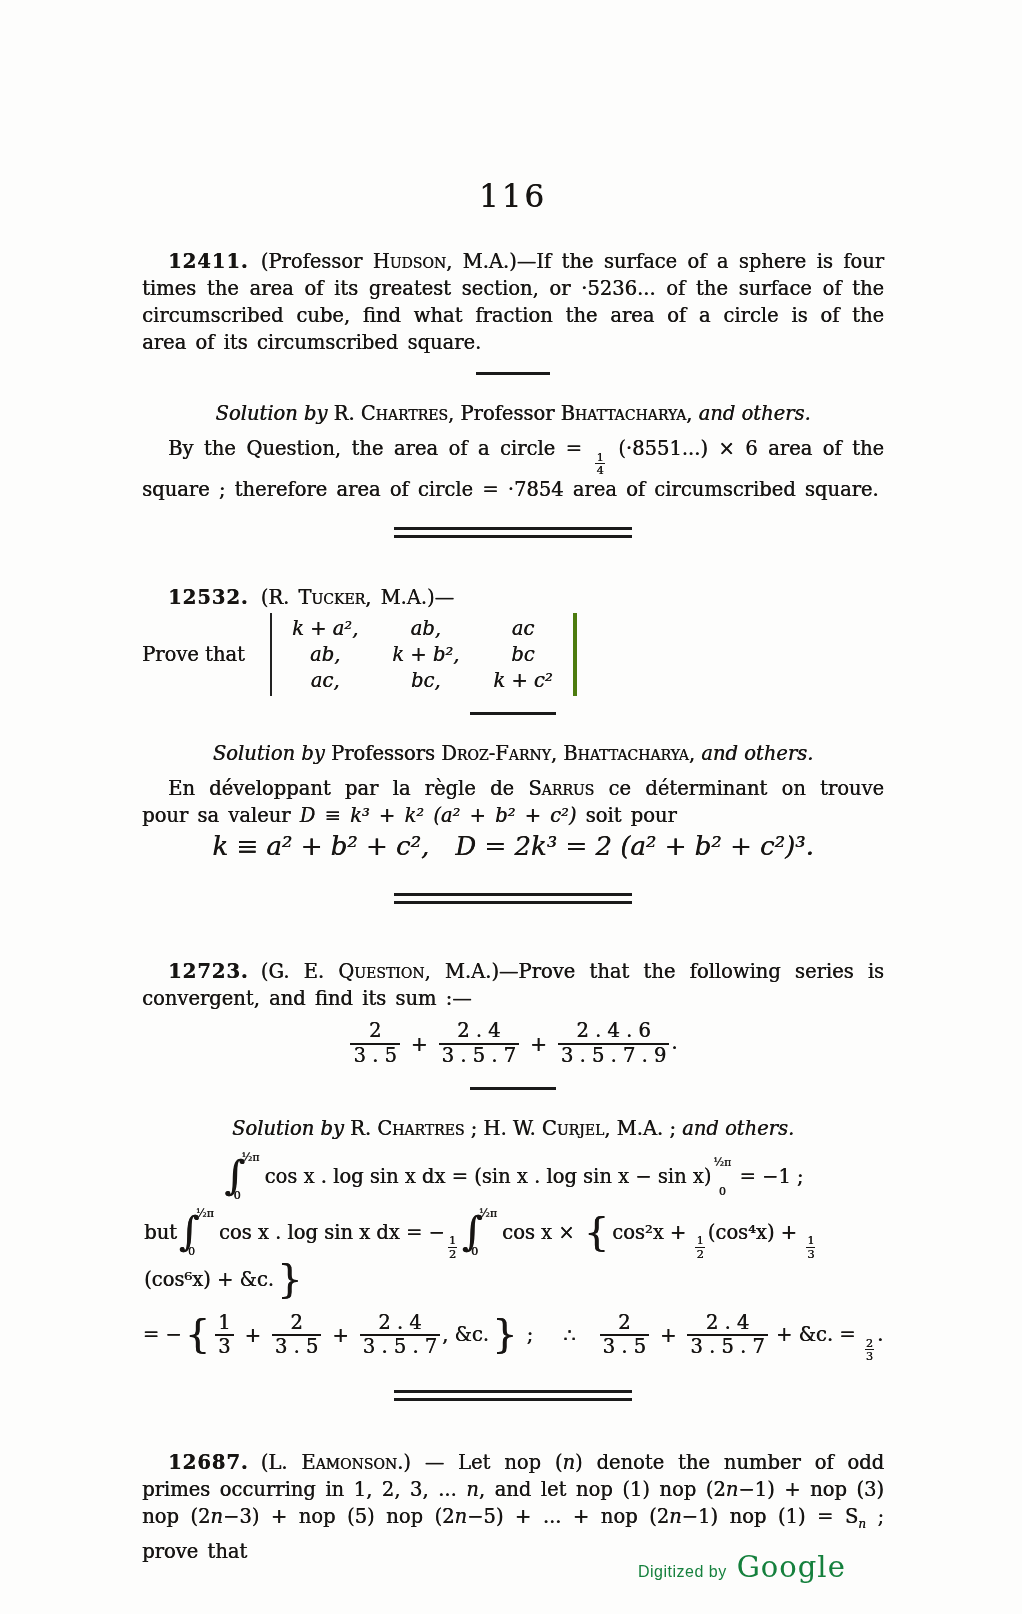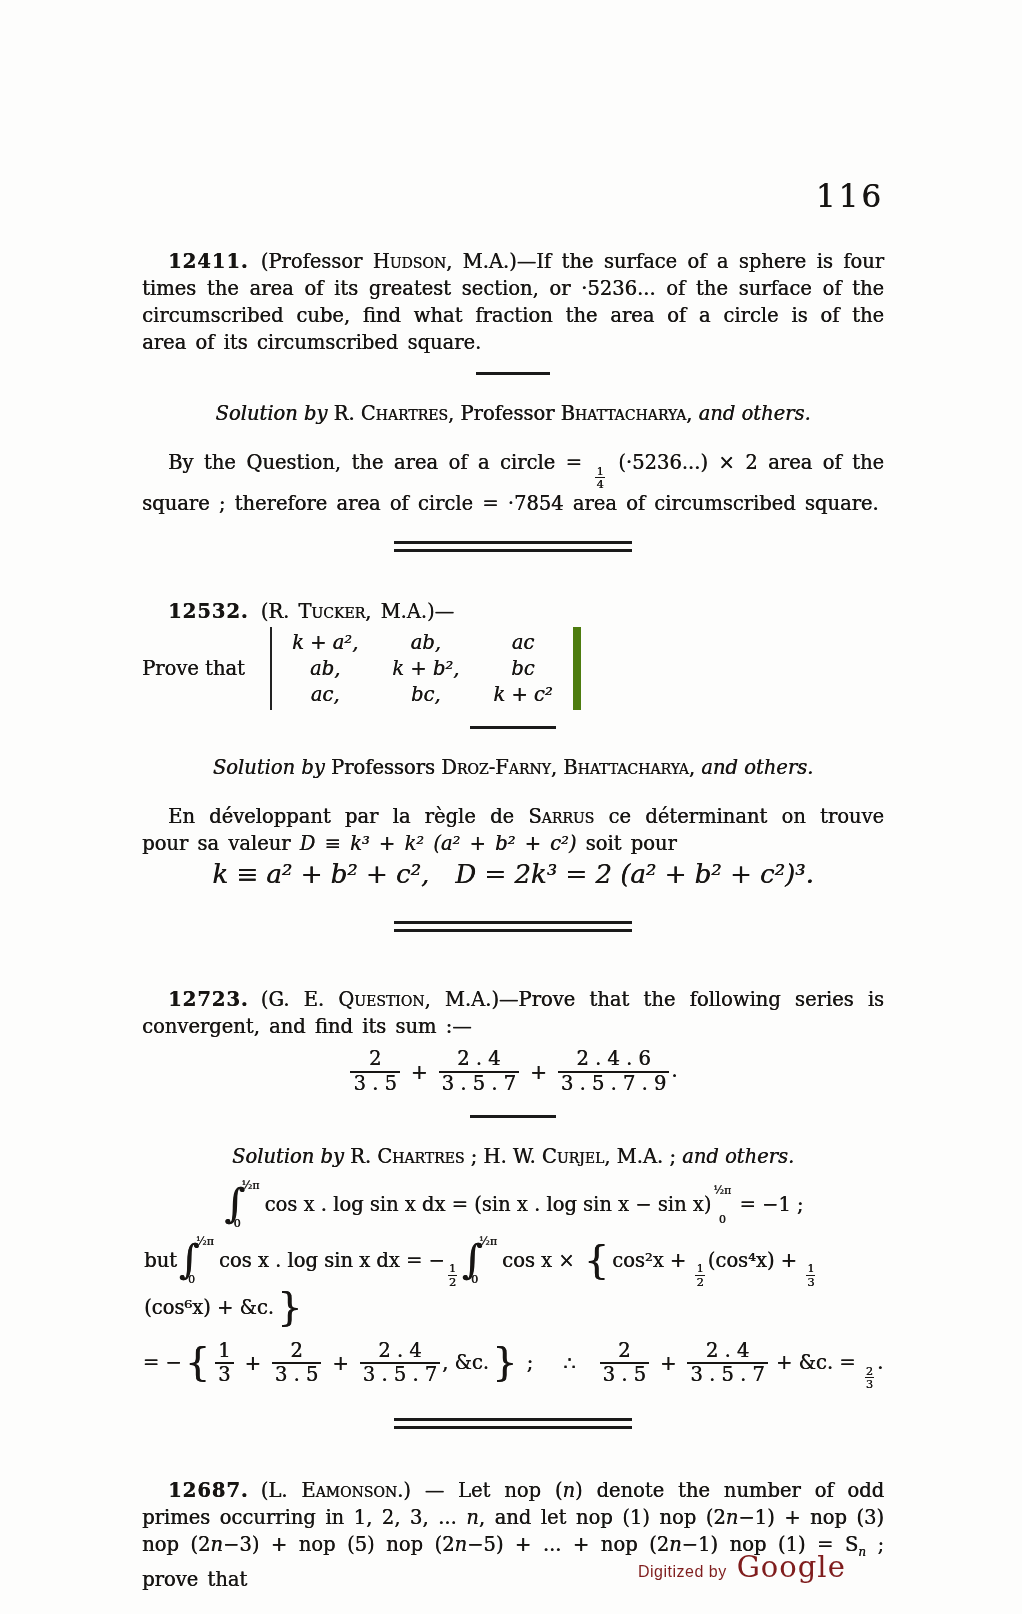--- a/index.html
+++ b/index.html
@@ -1,39 +1,39 @@
 <!DOCTYPE html>
 <html><head>
 <meta charset="utf-8">
 <style>
   html,body{margin:0;padding:0;background:#e9e9e9;}
   .page{position:relative;width:1022px;height:1614px;background:#fdfdfc;margin:0 auto;
         font-family:"DejaVu Serif",serif;color:#171513;overflow:hidden;}
   .content{position:absolute;left:142px;top:0;width:742px;}
   .ink{text-shadow:0.4px 0 0 currentColor;}
-  .pagenum{text-align:right;margin:0;padding-top:178px;font-size:31px;letter-spacing:3px;}
+  .pagenum{text-align:center;margin:0;padding-top:178px;font-size:31px;letter-spacing:3px;}
   .para{font-size:19.5px;line-height:27px;text-align:justify;margin:0;word-spacing:3px;}
   .q1{margin-top:34px;text-indent:26px;}
   .qnum{font-weight:bold;letter-spacing:1px;margin-right:12px;}
   .sc{font-variant:small-caps;}
   .it{font-style:italic;margin-top:24px;}
   .mit{font-style:italic;}
   .rule-short{width:74px;border-top:3px solid #1a1a1a;margin:16px auto 0;}
   .rule-short2{width:86px;}
   .rule-double{width:238px;height:5px;border-top:3px solid #1a1a1a;border-bottom:3px solid #1a1a1a;margin:24px auto 0;}
   .sol-head{text-align:center;font-size:19.5px;line-height:26px;margin:26px 0 0;}
-  .sol-body{margin-top:22px;text-indent:26px;}
+  .sol-body{margin-top:8px;text-indent:26px;}
   .mfrac{display:inline-flex;flex-direction:column;align-items:center;font-size:11.5px;
          line-height:1.05;vertical-align:-6px;margin:0 3px;text-indent:0;}
   .mfrac .den{border-top:1px solid #171513;padding:0 1px;}
   .qhead{margin-top:46px;text-indent:26px;}
   .det-block{display:flex;align-items:center;margin-top:2px;font-size:19.5px;}
   .prove{width:128px;}
   .matrix{display:grid;grid-template-columns:auto auto auto;column-gap:34px;row-gap:3px;
-          border-left:2px solid #222;border-right:8px solid #4d7c0f;padding:4px 20px;
+          border-left:2px solid #222;border-right:4px solid #4d7c0f;padding:4px 20px;
           font-style:italic;text-align:center;}
   .matrix span{display:block;}
   .det-right{margin-left:44px;text-align:center;flex:1;}
   .det-right .l2{margin-top:4px;}
   .sol2-eq{text-align:center;font-size:26px;margin-top:2px;}
   .series{text-align:center;margin-top:8px;font-size:20px;}
   .frac{display:inline-flex;flex-direction:column;align-items:center;font-size:19.5px;
         line-height:1.15;vertical-align:middle;margin:0 2px;}
   .frac .den{border-top:2px solid #171513;padding:0 3px;}
   .frac .num{padding:0 3px;}
@@ -44,21 +44,21 @@
   .integral{display:inline-block;position:relative;width:34px;height:46px;vertical-align:middle;margin:0 6px 0 2px;}
   .integral .sym{position:absolute;left:0;top:-2px;font-size:40px;line-height:46px;}
   .integral .isup{position:absolute;top:-3px;left:17px;font-size:11px;white-space:nowrap;}
   .integral .isub{position:absolute;bottom:-2px;left:9px;font-size:11px;}
   .evalat{display:inline-flex;flex-direction:column;justify-content:space-between;height:40px;
           font-size:11px;vertical-align:middle;margin:0 2px;line-height:1;}
   .brace{display:inline-block;font-size:40px;line-height:1;vertical-align:middle;margin:0 3px;
          font-weight:400;position:relative;top:-2px;}
   .therefore{margin:0 22px 0 30px;vertical-align:middle;}
   .q4{margin-top:48px;text-indent:26px;}
-  .footer{position:absolute;top:1550px;left:638px;display:flex;align-items:baseline;gap:10px;color:#7f1d1d;justify-content:space-between;}
+  .footer{position:absolute;top:1550px;left:638px;display:flex;align-items:baseline;gap:10px;color:#15803d;justify-content:space-between;}
   .footer .dig{font-family:"Liberation Sans",sans-serif;font-size:16px;letter-spacing:0.5px;}
   .footer .brand{font-family:"DejaVu Serif",serif;font-size:29px;letter-spacing:1px;}
   sub.vn{font-size:12px;font-style:italic;}
 </style>
 </head>
 <body>
 
 <div class="page">
   <div class="content ink">
 
@@ -71,21 +71,21 @@
     <div class="rule-short"></div>
 
     <p class="sol-head">
       <span class="it">Solution by </span><span>R. </span><span class="sc">Chartres</span><span>, Professor </span><span class="sc">Bhattacharya</span><span>, </span><span class="it">and others.</span>
     </p>
 
     <p class="para sol-body">
       <span>By the Question, the area of a circle = </span><span class="mfrac">
           <span class="num">1</span>
           <span class="den">4</span>
-        </span><span> (·5236...) × 2 area of the square ; therefore area of circle = ·7854 area of circumscribed square.</span>
+        </span><span> (·8551...) × 6 area of the square ; therefore area of circle = ·7854 area of circumscribed square.</span>
     </p>
 
     <div class="rule-double"></div>
 
     <p class="para qhead">
       <span class="qnum">12532.</span><span>(R. </span><span class="sc">Tucker</span><span>, M.A.)—</span>
     </p>
 
     <div class="det-block">
       <span class="prove">Prove that</span>

